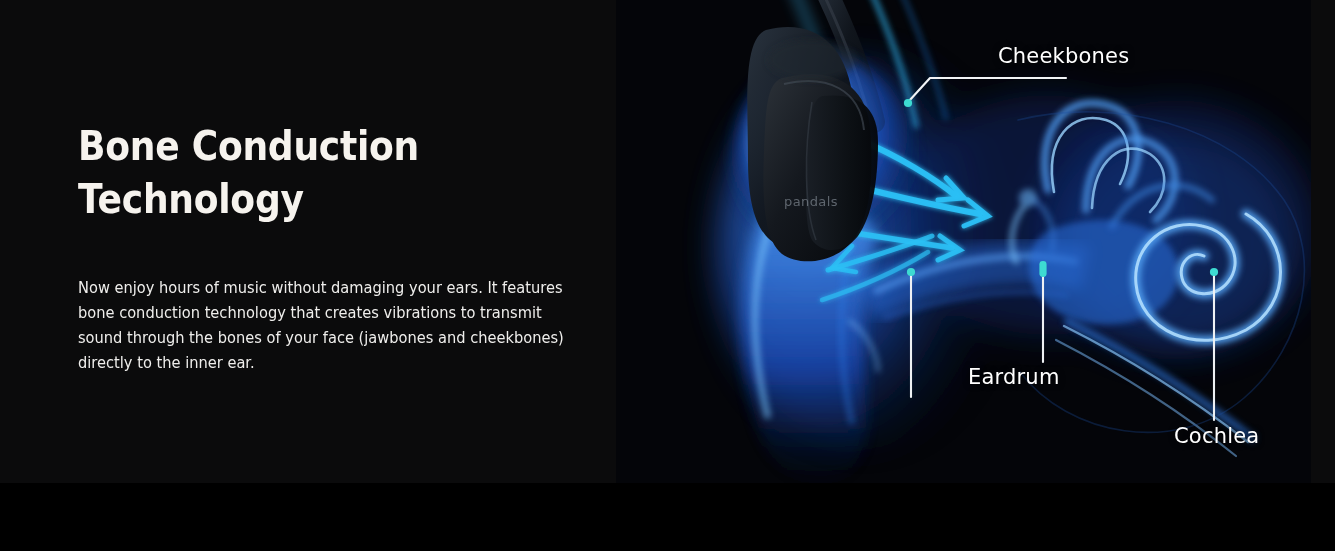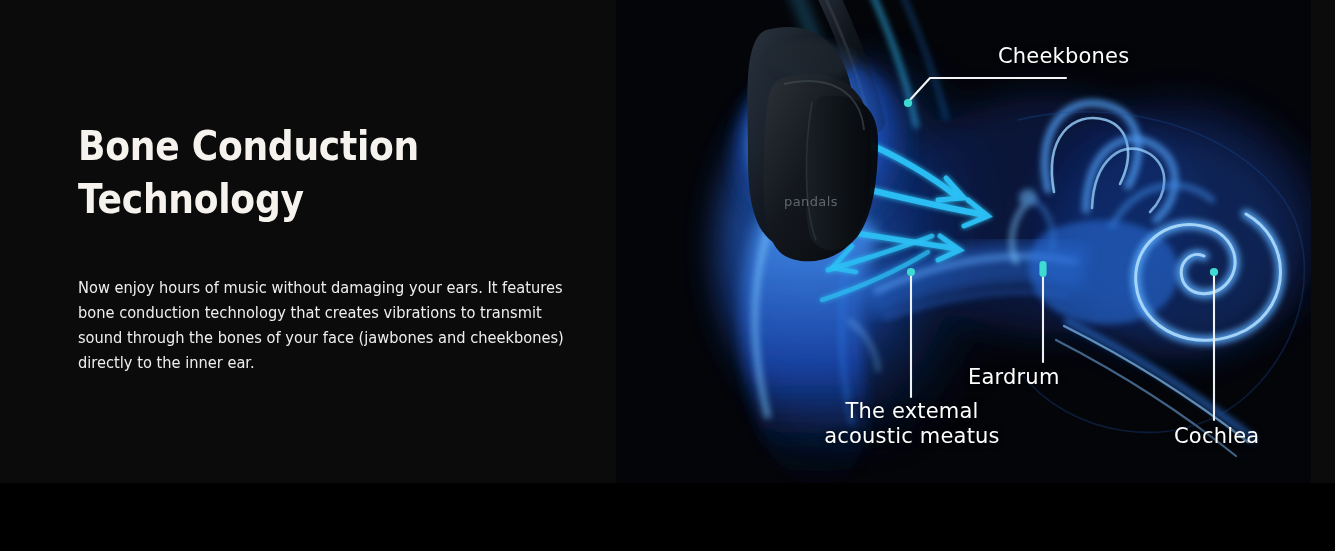--- a/index.html
+++ b/index.html
@@ -279,22 +279,20 @@
         <rect x="1039.4" y="261" width="7.2" height="16" rx="3.4" fill="#3ddbd2"></rect>
       </g>
 
       <g>
         <line x1="1214" y1="275" x2="1214" y2="420" stroke="#eef1f4" stroke-width="2.1" stroke-linecap="round"></line>
         <circle cx="1214" cy="272" r="4.1" fill="#3ddbd2"></circle>
       </g>
     </svg>
 
     <div class="label label-cheekbones">Cheekbones</div>
-    <div class="label label-meatus">The extemal
-acoustic meatus</div>
     <div class="label label-eardrum">Eardrum</div>
     <div class="label label-cochlea">Cochlea</div>
 
     <div class="copy">
       <h1 class="headline">Bone Conduction
 Technology</h1>
       <p class="body-copy">Now enjoy hours of music without damaging your ears. It features
 bone conduction technology that creates vibrations to transmit
 sound through the bones of your face (jawbones and cheekbones)
 directly to the inner ear.</p>

